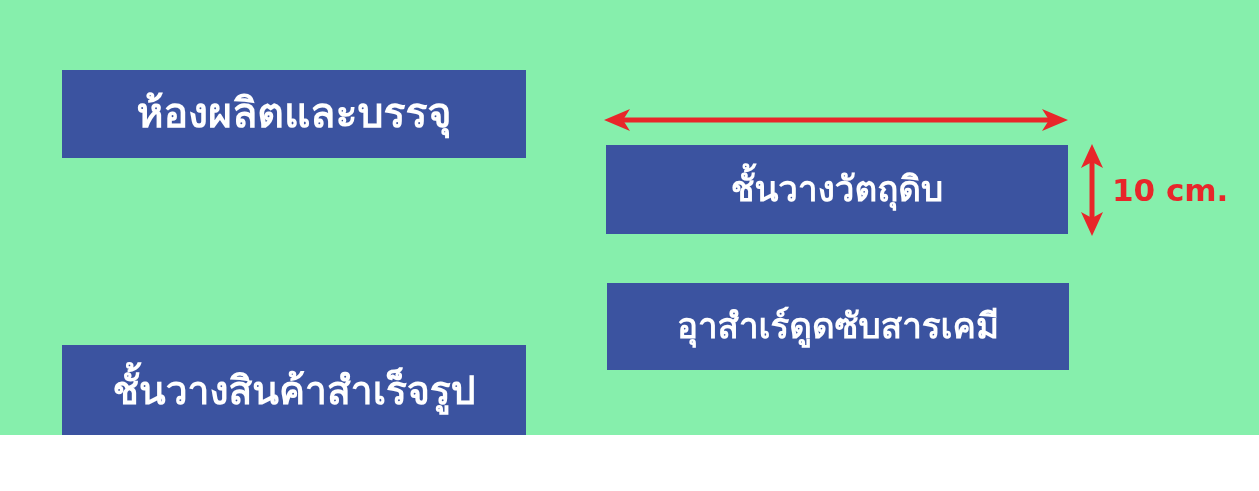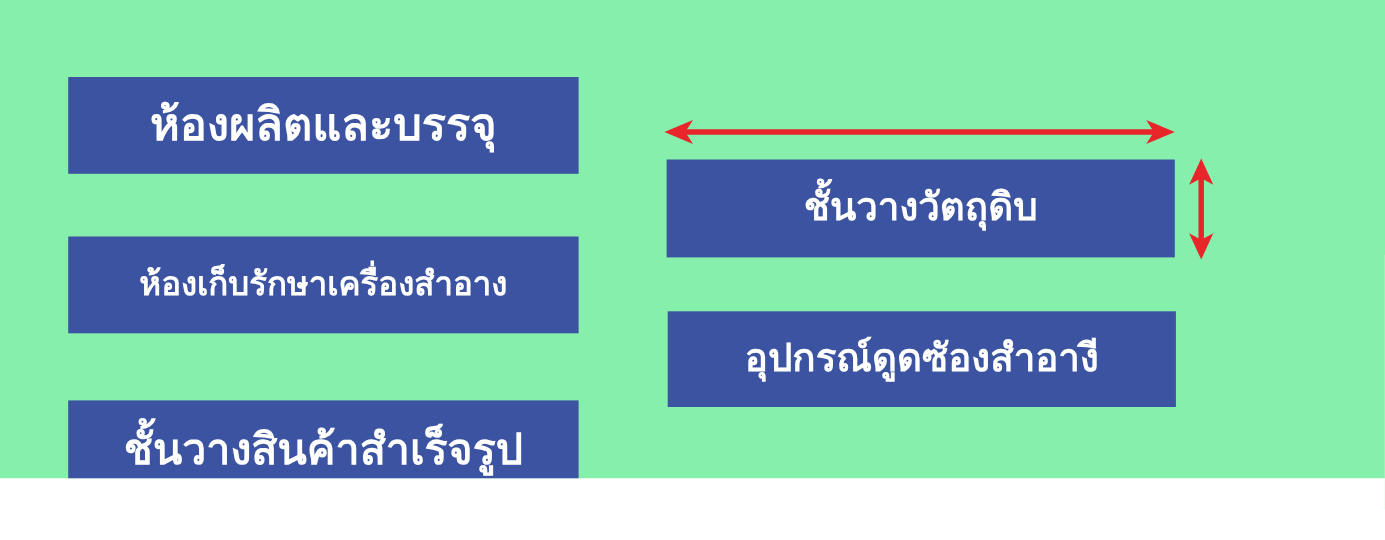--- a/index.html
+++ b/index.html
@@ -34,21 +34,21 @@
     font-family: "DejaVu Sans", "Liberation Sans", sans-serif;
   }
 
   
   #box-production      { left: 62px;  top: 70px;  width: 464px; height: 88px; }
   #box-production .shelf-label { font-size: 41px; }
 
   #box-cosmetic-store  { left: 62px;  top: 215px; width: 464px; height: 88px; }
   #box-cosmetic-store .shelf-label { font-size: 30px; }
 
-  #box-finished-goods  { left: 62px;  top: 364px; width: 464px; height: 93px; }
+  #box-finished-goods  { left: 62px;  top: 345px; width: 464px; height: 93px; }
   #box-finished-goods .shelf-label { font-size: 39px; }
 
   
   #box-raw-material    { left: 606px; top: 145px; width: 462px; height: 89px; }
   #box-raw-material .shelf-label { font-size: 35px; text-align: center; }
 
   #box-chemical-absorb { left: 607px; top: 283px; width: 462px; height: 87px; }
   #box-chemical-absorb .shelf-label { font-size: 35px; }
 
   
@@ -72,41 +72,39 @@
 </style>
 </head>
 <body>
 
 <div id="canvas">
 
   <div class="shelf-box" id="box-production">
     <span class="shelf-label">ห้องผลิตและบรรจุ</span>
   </div>
 
-  <div class="shelf-box" id="box-cosmetic-store">
-    <span class="shelf-label">ห้องเก็บรักษาเครื่องสำอาง</span>
-  </div>
 
   <div class="shelf-box" id="box-finished-goods">
     <span class="shelf-label">ชั้นวางสินค้าสำเร็จรูป</span>
   </div>
 
   <div class="shelf-box" id="box-raw-material">
     <span class="shelf-label">ชั้นวางวัตถุดิบ</span>
   </div>
 
   <div class="shelf-box" id="box-chemical-absorb">
-    <span class="shelf-label">อุปกรณ์ดูดซัองสำอางี</span>
+    <span class="shelf-label">อุาสำเร์ดูดซับสารเคมี</span>
   </div>
 
   <svg class="dim-svg" id="dim-width-arrow" viewBox="0 0 472 28">
     <line x1="16" y1="14" x2="456" y2="14" stroke="#e8262a" stroke-width="5"></line>
     <path d="M 4 14 L 30 3 L 23 14 L 30 25 Z" fill="#e8262a"></path>
     <path d="M 468 14 L 442 3 L 449 14 L 442 25 Z" fill="#e8262a"></path>
   </svg>
 
   <svg class="dim-svg" id="dim-height-arrow" viewBox="0 0 28 96">
     <line x1="14" y1="12" x2="14" y2="84" stroke="#e8262a" stroke-width="5"></line>
     <path d="M 14 2 L 3 26 L 14 20 L 25 26 Z" fill="#e8262a"></path>
     <path d="M 14 94 L 3 70 L 14 76 L 25 70 Z" fill="#e8262a"></path>
   </svg>
+  <div class="dim-text" id="dim-height-label">10 cm.</div>
 
 </div>
 
 </body></html>

